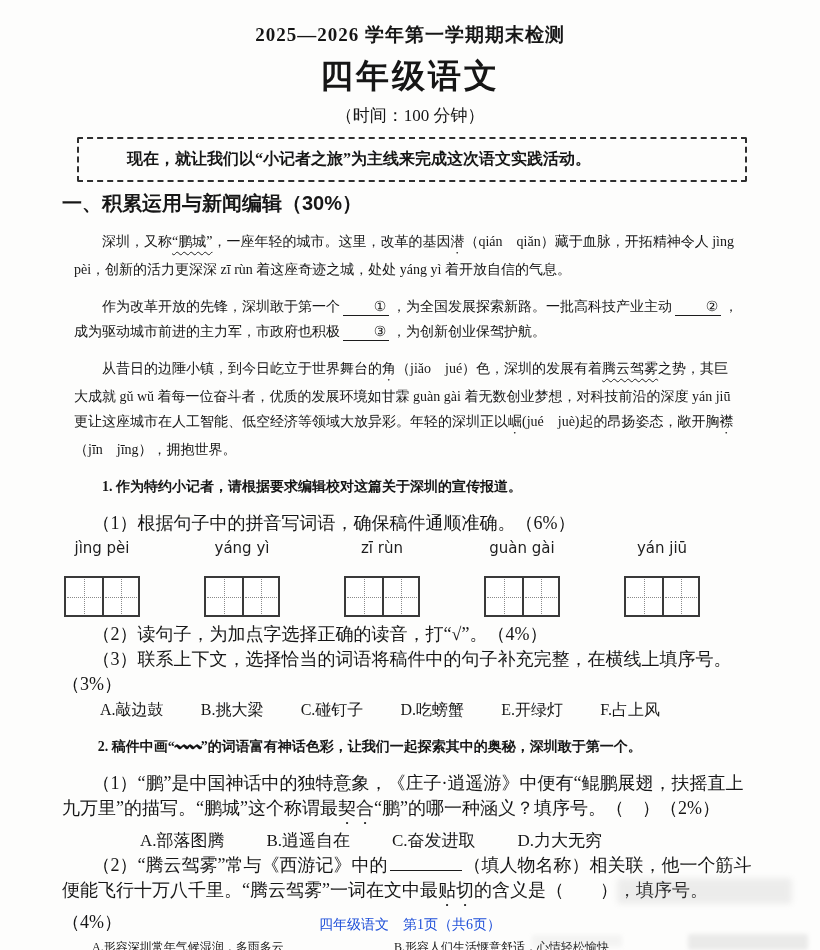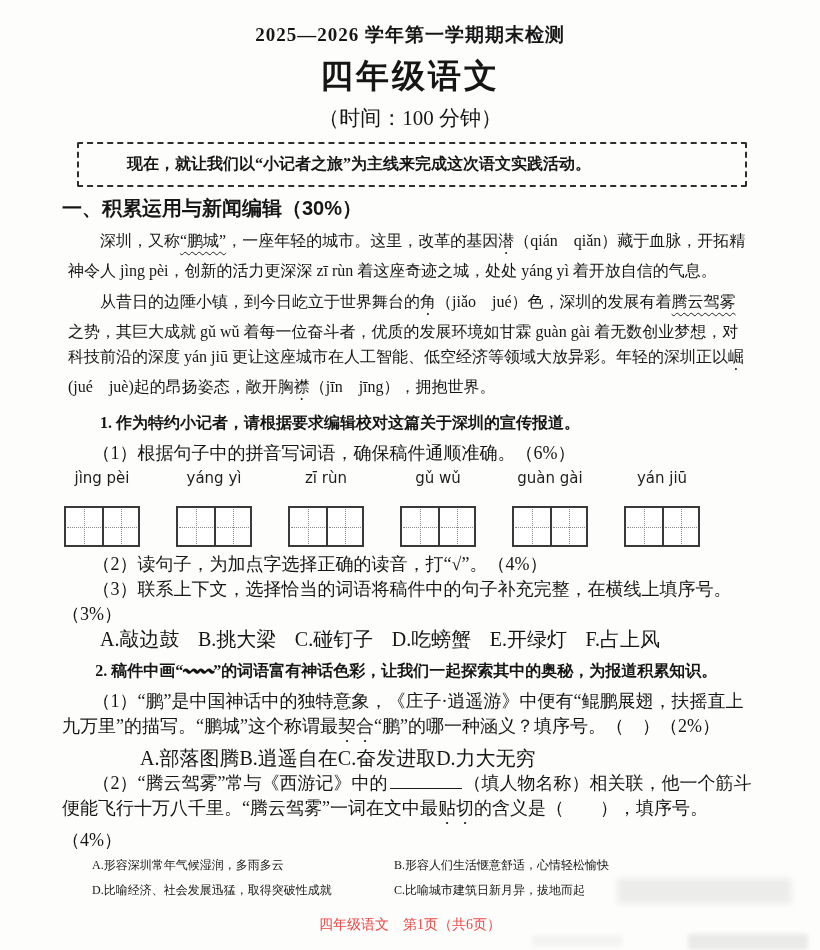--- a/index.html
+++ b/index.html
@@ -9,39 +9,39 @@
     background:#fdfdfc; color:#161616;
     font-family:"Liberation Serif","DejaVu Serif",serif;
   }
   .page { width:820px; height:950px; position:relative; }
 
   
   .header { text-align:center; padding-top:22px; }
   .term  { font-size:19px; font-weight:700; letter-spacing:1px; }
   .title { font-size:33px; font-weight:900; letter-spacing:3px; margin-top:6px;
            font-family:Liberation Mono, monospace; }
-  .time  { font-size:21px; margin-top:5px; }
+  .time  { font-size:17px; margin-top:5px; }
 
   
   .intro-box {
     margin:10px 73px 8px 77px;
     border:2px dashed #2f2f2f; border-radius:2px;
     padding:7px 16px 9px;
     font-size:16px; line-height:25px; font-weight:600;
   }
   .intro-box p { margin:0; text-indent:2em; }
   .intro-box .p2 { font-weight:800; }
 
   
   .content { padding:0 68px 0 62px; }
   .section-heading {
     font-family:"Liberation Sans","DejaVu Sans",sans-serif;
     font-size:20px; font-weight:800; margin:8px 0 4px;
   }
-  .para { font-size:16px; line-height:25px; text-indent:2em; margin:6px; }
+  .para { font-size:14px; line-height:25px; text-indent:2em; margin:12px; }
   .bold { font-weight:700; }
   .sub  { font-size:18px; line-height:25px; text-indent:1.7em; margin:0; }
 
   
   .seg-wavy { text-decoration:underline wavy 1px #222; text-underline-offset:5px; }
   .seg-dot  { -webkit-text-emphasis:dot; -webkit-text-emphasis-position:under right;
               text-emphasis:dot; text-emphasis-position:under right; }
   .seg-blank{ display:inline-block; min-width:46px; text-align:center;
               border-bottom:1.6px solid #1c1c1c; line-height:1.15; margin:0 3px; }
   .seg-fill { display:inline-block; width:72px; height:1em;
@@ -57,29 +57,29 @@
   .tzg-group{ display:flex; border:2px solid #3a3a3a; background:#fff; }
   .tzg-cell { width:36px; height:37px; position:relative; }
   .tzg-cell + .tzg-cell { border-left:2px solid #3a3a3a; }
   .tzg-cell::before { content:""; position:absolute; left:50%; top:1px; bottom:1px;
                       border-left:1px dotted #8a8a8a; }
   .tzg-cell::after  { content:""; position:absolute; top:50%; left:1px; right:1px;
                       border-top:1px dotted #8a8a8a; }
 
   
   .opts-6 { display:flex; justify-content:space-between;
-            margin:0 0 0 38px; width:560px; font-size:20px; line-height:25px; }
-  .opts-4 { display:flex; justify-content:flex-start;
-            margin:0 8px 0 78px; width:462px; font-size:20px; line-height:25px; }
+            margin:0 0 0 38px; width:560px; font-size:16px; line-height:25px; }
+  .opts-4 { display:flex; justify-content:space-between;
+            margin:0 8px 0 78px; width:462px; font-size:17px; line-height:25px; }
   .opts-2col { display:grid; grid-template-columns:302px auto;
                margin-left:30px; font-size:12px; line-height:25px; }
 
   
   .footer { position:absolute; left:0; right:0; bottom:16px;
-            text-align:center; font-size:14px; color:#ef4444; }
+            text-align:center; font-size:14px; color:#1d4ed8; }
   .wm1 { position:absolute; right:28px; bottom:46px; width:175px; height:26px;
          background:#9a9a9a; opacity:.16; filter:blur(3px); border-radius:4px; }
   .wm2 { position:absolute; right:12px; bottom:0px; width:120px; height:16px;
          background:#a8a8a8; opacity:.22; filter:blur(2px); border-radius:3px; }
   .wm3 { position:absolute; right:198px; bottom:3px; width:90px; height:12px;
          background:#bdbdbd; opacity:.14; filter:blur(2px); }
 </style>
 </head>
 <body>
 
@@ -92,20 +92,21 @@
   </div>
 
   <div class="intro-box">
     <p class="p2">现在，就让我们以“小记者之旅”为主线来完成这次语文实践活动。</p>
   </div>
 
   <div class="content">
     <div class="section-heading">一、积累运用与新闻编辑（30%）</div>
 
     <p class="para"><span>深圳，又称</span><span class="seg-wavy">“鹏城”</span><span>，一座年轻的城市。这里，改革的基因</span><span class="seg-dot">潜</span><span>（qián　qiǎn）藏于血脉，开拓精神令人 jìng pèi，创新的活力更深深 zī rùn 着这座奇迹之城，处处 yáng yì 着开放自信的气息。</span></p>
+    <p class="para"><span>作为改革开放的先锋，深圳敢于第一个</span><span class="seg-blank">①</span><span>，为全国发展探索新路。一批高科技产业主动</span><span class="seg-blank">②</span><span>，成为驱动城市前进的主力军，市政府也积极</span><span class="seg-blank">③</span><span>，为创新创业保驾护航。</span></p>
     <p class="para"><span>从昔日的边陲小镇，到今日屹立于世界舞台的</span><span class="seg-dot">角</span><span>（jiǎo　jué）色，深圳的发展有着</span><span class="seg-wavy">腾云驾雾</span><span>之势，其巨大成就 gǔ wǔ 着每一位奋斗者，优质的发展环境如甘霖 guàn gài 着无数创业梦想，对科技前沿的深度 yán jiū 更让这座城市在人工智能、低空经济等领域大放异彩。年轻的深圳正以</span><span class="seg-dot">崛</span><span>(jué　juè)起的昂扬姿态，敞开胸</span><span class="seg-dot">襟</span><span>（jīn　jīng），拥抱世界。</span></p>
 
     <p class="para bold">1. 作为特约小记者，请根据要求编辑校对这篇关于深圳的宣传报道。</p>
     <p class="sub">（1）根据句子中的拼音写词语，确保稿件通顺准确。（6%）</p>
 
     <div class="grid-row">
       <div class="tzg-col">
         <div class="pinyin">jìng pèi</div>
         <div class="tzg-group">
             <div class="tzg-cell"></div>
@@ -114,27 +115,20 @@
       </div>
       <div class="tzg-col">
         <div class="pinyin">yáng yì</div>
         <div class="tzg-group">
             <div class="tzg-cell"></div>
             <div class="tzg-cell"></div>
           </div>
       </div>
       <div class="tzg-col">
         <div class="pinyin">zī rùn</div>
-        <div class="tzg-group">
-            <div class="tzg-cell"></div>
-            <div class="tzg-cell"></div>
-          </div>
-      </div>
-      <div class="tzg-col">
-        <div class="pinyin">gǔ wǔ</div>
         <div class="tzg-group">
             <div class="tzg-cell"></div>
             <div class="tzg-cell"></div>
           </div>
       </div>
       <div class="tzg-col">
         <div class="pinyin">guàn gài</div>
         <div class="tzg-group">
             <div class="tzg-cell"></div>
             <div class="tzg-cell"></div>
@@ -154,21 +148,21 @@
 
     <div class="opts-6">
       <span>A.敲边鼓</span>
       <span>B.挑大梁</span>
       <span>C.碰钉子</span>
       <span>D.吃螃蟹</span>
       <span>E.开绿灯</span>
       <span>F.占上风</span>
     </div>
 
-    <p class="para bold" style="text-indent:1.7em"><span>2. 稿件中画“</span><span class="seg-wavysym">〰〰</span><span>”的词语富有神话色彩，让我们一起探索其中的奥秘，为报道积累知识。</span></p>
+    <p class="para bold" style="text-indent:1.7em"><span>2. 稿件中画“</span><span class="seg-wavysym">〰〰</span><span>”的词语富有神话色彩，让我们一起探索其中的奥秘，深圳敢于第一个。</span></p>
     <p class="sub"><span>（1）“鹏”是中国神话中的独特意象，《庄子·逍遥游》中便有“鲲鹏展翅，扶摇直上九万里”的描写。“鹏城”这个称谓最</span><span class="seg-dot">契合</span><span>“鹏”的哪一种涵义？填序号。（　）（2%）</span></p>
 
     <div class="opts-4">
       <span>A.部落图腾</span>
       <span>B.逍遥自在</span>
       <span>C.奋发进取</span>
       <span>D.力大无穷</span>
     </div>
 
     <p class="sub"><span>（2）“腾云驾雾”常与《西游记》中的</span><span class="seg-fill"></span><span>（填人物名称）相关联，他一个筋斗便能飞行十万八千里。“腾云驾雾”一词在文中最</span><span class="seg-dot">贴切</span><span>的含义是（　　），填序号。（4%）</span></p>

